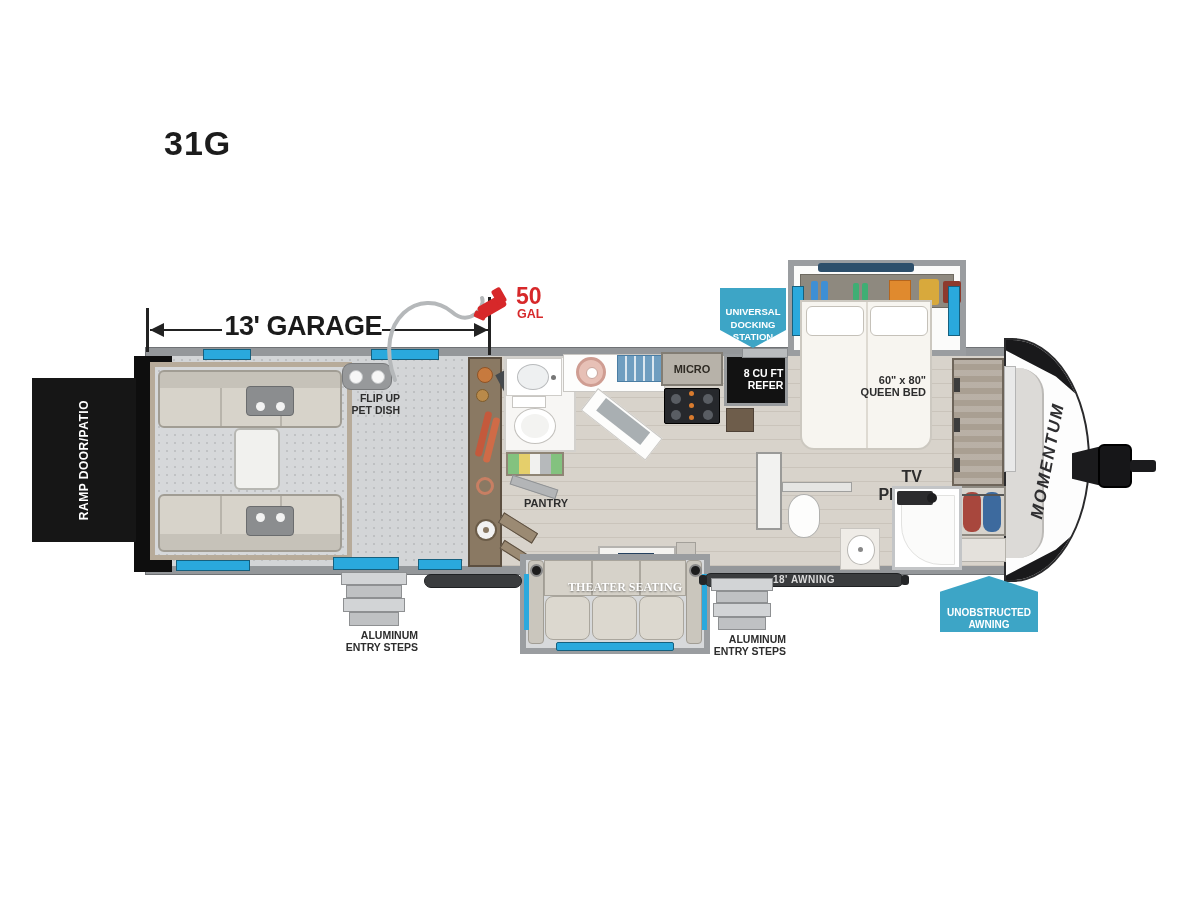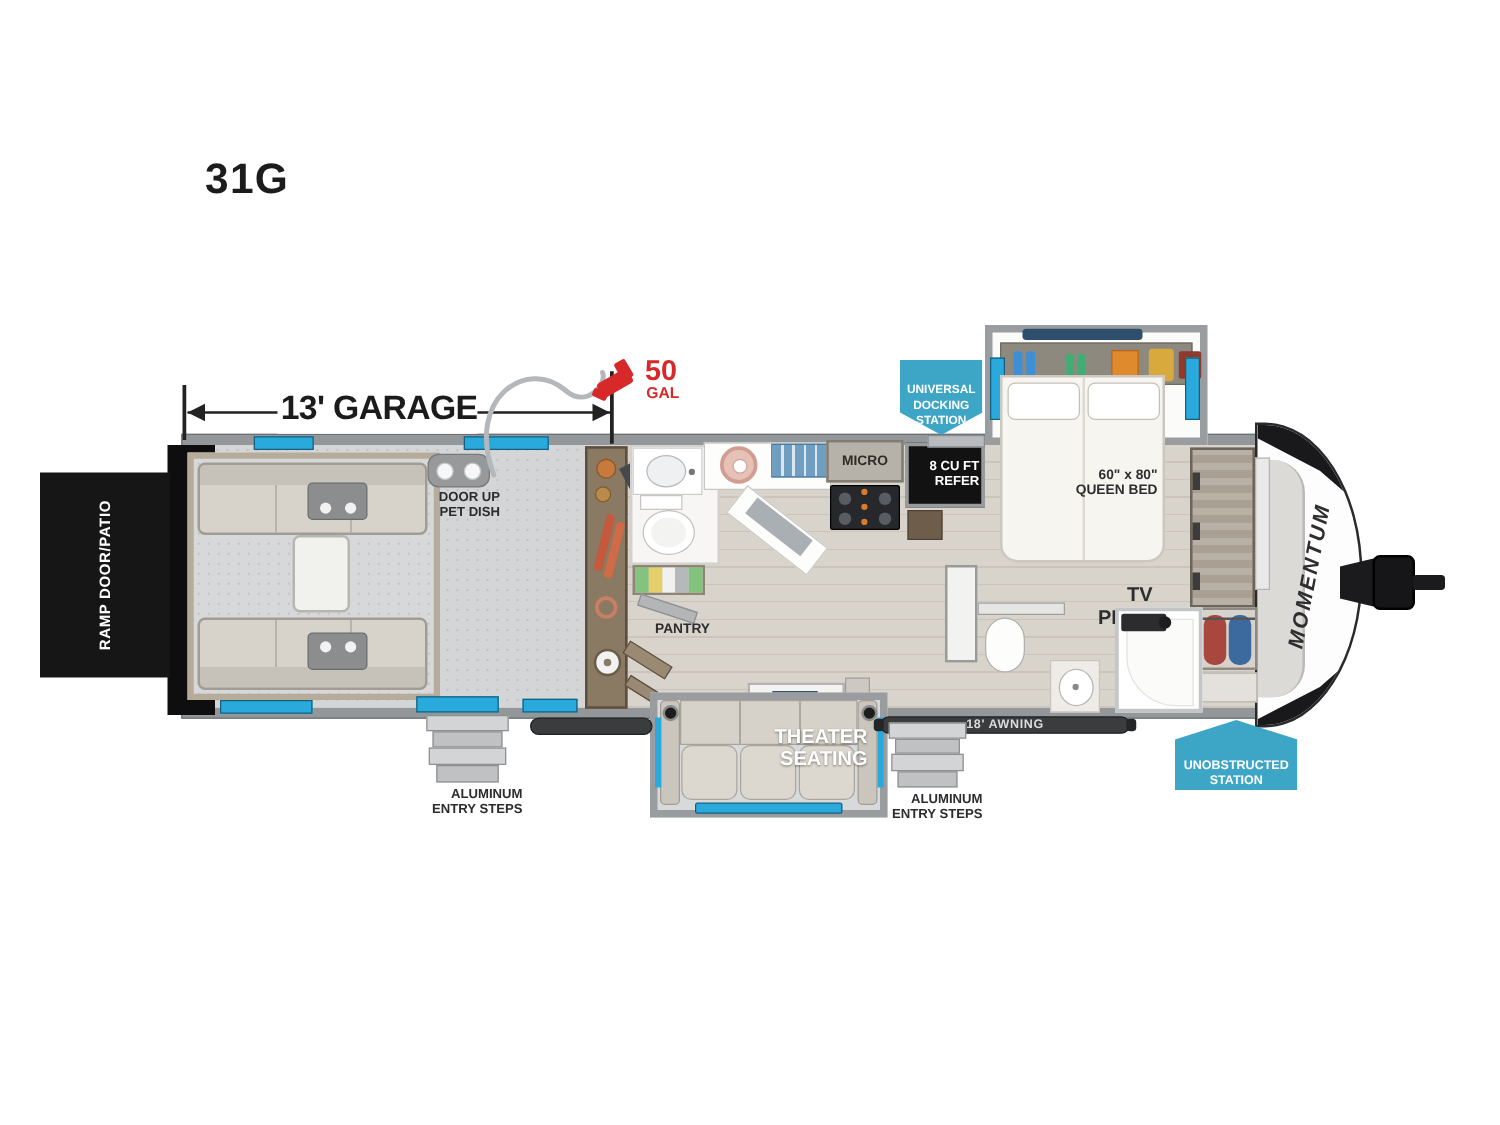--- a/index.html
+++ b/index.html
@@ -52,21 +52,21 @@
   <div class="abs" style="left:246px;top:506px;width:48px;height:30px;background:#8b8d8f;border:1px solid #6a6c6e;border-radius:4px;">
     <div class="abs" style="left:9px;top:6px;width:9px;height:9px;border-radius:50%;background:#f2f2f2;"></div>
     <div class="abs" style="left:29px;top:6px;width:9px;height:9px;border-radius:50%;background:#f2f2f2;"></div>
   </div>
   <div class="abs" style="left:234px;top:428px;width:46px;height:62px;background:#f1f1ee;border:2px solid #b7b7b2;border-radius:6px;"></div>
 
   <div class="abs" style="left:342px;top:363px;width:50px;height:27px;background:#97999b;border:1px solid #77797b;border-radius:9px;">
     <div class="abs" style="left:6px;top:6px;width:14px;height:14px;border-radius:50%;background:#f7f7f7;border:1px solid #c2c4c6;"></div>
     <div class="abs" style="left:28px;top:6px;width:14px;height:14px;border-radius:50%;background:#f7f7f7;border:1px solid #c2c4c6;"></div>
   </div>
-  <div class="lbl" style="left:336px;top:393px;width:64px;height:26px;font-size:10.5px;">DOOR UP
+  <div class="lbl" style="left:336px;top:393px;width:64px;height:26px;font-size:10.5px;">FLIP UP
 PET DISH</div>
 
   <div class="abs" style="left:468px;top:357px;width:34px;height:210px;background:#8a7963;border:2px solid #5c4f40;">
     <div class="abs" style="left:7px;top:8px;width:16px;height:16px;border-radius:50%;background:#c77a3e;border:1px solid #8f5326;"></div>
     <div class="abs" style="left:6px;top:30px;width:13px;height:13px;border-radius:50%;background:#b98a4a;border:1px solid #7e5c2c;"></div>
     <div class="abs" style="left:10px;top:52px;width:7px;height:46px;background:#c4593c;border-radius:3px;transform:rotate(14deg);"></div>
     <div class="abs" style="left:18px;top:58px;width:7px;height:46px;background:#cf6b47;border-radius:3px;transform:rotate(14deg);"></div>
     <div class="abs" style="left:6px;top:118px;width:18px;height:18px;border-radius:50%;border:3px solid #c87f63;"></div>
     <div class="abs" style="left:7px;top:162px;width:18px;height:18px;border-radius:50%;background:#f2f2f2;box-shadow:0 0 0 2px #6b5c48;">
       <div class="abs" style="left:6px;top:6px;width:6px;height:6px;border-radius:50%;background:#8a7963;"></div>
@@ -185,21 +185,21 @@
   <div class="abs" style="left:686px;top:560px;width:16px;height:84px;background:#cac6bd;border:1px solid #a19d94;border-radius:4px;"></div>
   <div class="abs" style="left:544px;top:560px;width:142px;height:36px;background:#d6d2c9;border:1px solid #a8a49b;background-image:linear-gradient(90deg,transparent 0 46px,#aba79e 46px 48px,transparent 48px 94px,#aba79e 94px 96px,transparent 96px);"></div>
   <div class="abs" style="left:545px;top:596px;width:45px;height:44px;background:#dcd8cf;border:1px solid #aaa69d;border-radius:8px;"></div>
   <div class="abs" style="left:592px;top:596px;width:45px;height:44px;background:#dcd8cf;border:1px solid #aaa69d;border-radius:8px;"></div>
   <div class="abs" style="left:639px;top:596px;width:45px;height:44px;background:#dcd8cf;border:1px solid #aaa69d;border-radius:8px;"></div>
   <div class="abs" style="left:530px;top:564px;width:13px;height:13px;border-radius:50%;background:#1c1c1c;border:2px solid #8a8a8a;"></div>
   <div class="abs" style="left:689px;top:564px;width:13px;height:13px;border-radius:50%;background:#1c1c1c;border:2px solid #8a8a8a;"></div>
   <div class="abs" style="left:524px;top:574px;width:5px;height:56px;background:#2aa9dd;"></div>
   <div class="abs" style="left:702px;top:574px;width:5px;height:56px;background:#2aa9dd;"></div>
   <div class="abs" style="left:556px;top:642px;width:118px;height:9px;background:#2aa9dd;border:1px solid #16607e;border-radius:2px;"></div>
-  <div class="lbl" style="left:560px;top:581px;width:134px;height:14px;font-size:16px;color:#ffffff;text-shadow:0 1px 2px rgba(0,0,0,0.45);">THEATER SEATING</div>
+  <div class="lbl" style="left:548px;top:581px;width:134px;height:14px;font-size:12px;color:#ffffff;text-shadow:0 1px 2px rgba(0,0,0,0.45);font-family:Liberation Serif, serif;">THEATER SEATING</div>
 
   <div class="abs" style="left:424px;top:574px;width:98px;height:14px;background:#3a3c3e;border:1px solid #1f2123;border-radius:7px;"></div>
   <div class="abs" style="left:704px;top:573px;width:200px;height:14px;background:#3a3c3e;border:1px solid #1f2123;border-radius:7px;display:flex;align-items:center;justify-content:center;">
     <span class="lbl" style="position:static;font-size:10px;color:#dcdcdc;letter-spacing:0.5px;">18' AWNING</span>
   </div>
   <div class="abs" style="left:699px;top:575px;width:8px;height:10px;background:#232527;border-radius:3px;"></div>
   <div class="abs" style="left:901px;top:575px;width:8px;height:10px;background:#232527;border-radius:3px;"></div>
 
   <div class="abs" style="left:342px;top:572px;width:64px;height:54px;display:flex;flex-direction:column;align-items:center;">
     <div class="slat" style="width:64px;height:12px;background:#d2d4d6;"></div>
@@ -224,21 +224,21 @@
   <div class="abs blue-win" style="left:333px;top:557px;width:66px;height:13px;"></div>
   <div class="abs blue-win" style="left:418px;top:559px;width:44px;height:11px;"></div>
 
   <div class="abs badge" style="left:720px;top:288px;width:66px;height:60px;clip-path:polygon(0 0,100% 0,100% 70%,50% 100%,0 70%);font-size:9.5px;line-height:1.3;padding-top:6px;">
     <span>UNIVERSAL
 DOCKING
 STATION</span>
   </div>
   <div class="abs badge" style="left:940px;top:576px;width:98px;height:56px;clip-path:polygon(50% 0,100% 28%,100% 100%,0 100%,0 28%);font-size:10px;line-height:1.25;padding-top:18px;">
     <span>UNOBSTRUCTED
-STATION</span>
+AWNING</span>
   </div>
 
   <div class="abs" style="left:146px;top:308px;width:3px;height:44px;background:#222;"></div>
   <div class="abs" style="left:488px;top:297px;width:3px;height:58px;background:#222;"></div>
   <div class="abs" style="left:150px;top:329px;width:338px;height:2px;background:#222;"></div>
   <div class="abs" style="left:150px;top:323px;width:0;height:0;border-top:7px solid transparent;border-bottom:7px solid transparent;border-right:14px solid #222;"></div>
   <div class="abs" style="left:474px;top:323px;width:0;height:0;border-top:7px solid transparent;border-bottom:7px solid transparent;border-left:14px solid #222;"></div>
   <div class="lbl" style="left:222px;top:311px;width:160px;height:36px;font-size:27px;font-weight:800;color:#1b1b1b;background:#ffffff;letter-spacing:-0.5px;">13' GARAGE</div>
 
   <svg class="abs" style="left:370px;top:276px;" width="150" height="110" viewBox="0 0 150 110">

